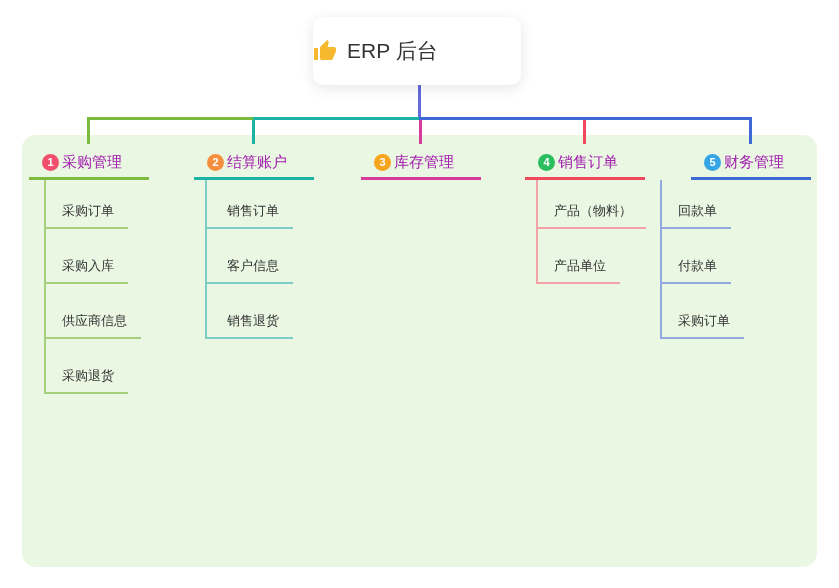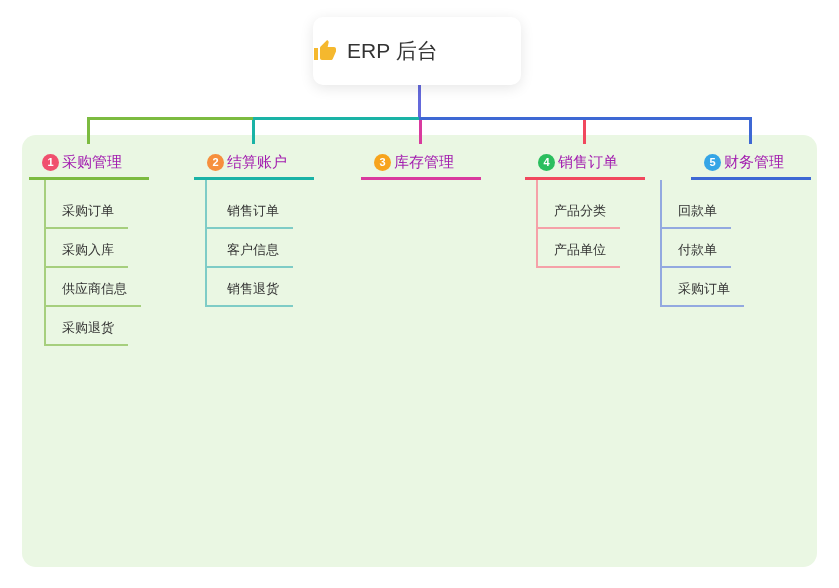--- a/index.html
+++ b/index.html
@@ -43,21 +43,21 @@
   .bt5{left:691px;border-bottom-color:#3E68D4;}
   .bg1{background:#F0506E;} .bg2{background:#F68F3D;} .bg3{background:#F7A41D;}
   .bg4{background:#2BBE5E;} .bg5{background:#35A5E6;}
   
   .children{position:absolute;top:180px;border-left:2px solid;}
   .bc1{left:44px;border-left-color:#A6CF7D;}
   .bc2{left:205px;border-left-color:#7ECCC6;}
   .bc3{left:372px;border-left-color:#EF8CC4;}
   .bc4{left:536px;border-left-color:#F5A1A8;}
   .bc5{left:660px;border-left-color:#93A9E0;}
-  .child-row{margin-top:12px;width:fit-content;padding:0 14px 7px 16px;border-bottom:2px solid;
+  .child-row{margin-top:28px;width:fit-content;padding:0 14px 7px 16px;border-bottom:2px solid;
     font-size:13px;line-height:18px;color:#333333;white-space:nowrap;cursor:default;}
   .child-row:first-child{margin-top:22px;}
   .bc1 .child-row{border-bottom-color:#A6CF7D;}
   .bc2 .child-row{border-bottom-color:#7ECCC6;padding-left:20px;}
   .bc3 .child-row{border-bottom-color:#EF8CC4;}
   .bc4 .child-row{border-bottom-color:#F5A1A8;}
   .bc5 .child-row{border-bottom-color:#93A9E0;}
 </style>
 </head>
 <body>
@@ -107,21 +107,21 @@
   <div class="branch-title bt3">
     <span class="badge bg3">3</span>
     <span class="label">库存管理</span>
   </div>
 
   <div class="branch-title bt4">
     <span class="badge bg4">4</span>
     <span class="label">销售订单</span>
   </div>
   <div class="children bc4">
-    <div class="child-row">产品分类</div>
+    <div class="child-row">产品（物料）</div>
     <div class="child-row">产品单位</div>
   </div>
 
   <div class="branch-title bt5">
     <span class="badge bg5">5</span>
     <span class="label">财务管理</span>
   </div>
   <div class="children bc5">
     <div class="child-row">回款单</div>
     <div class="child-row">付款单</div>

